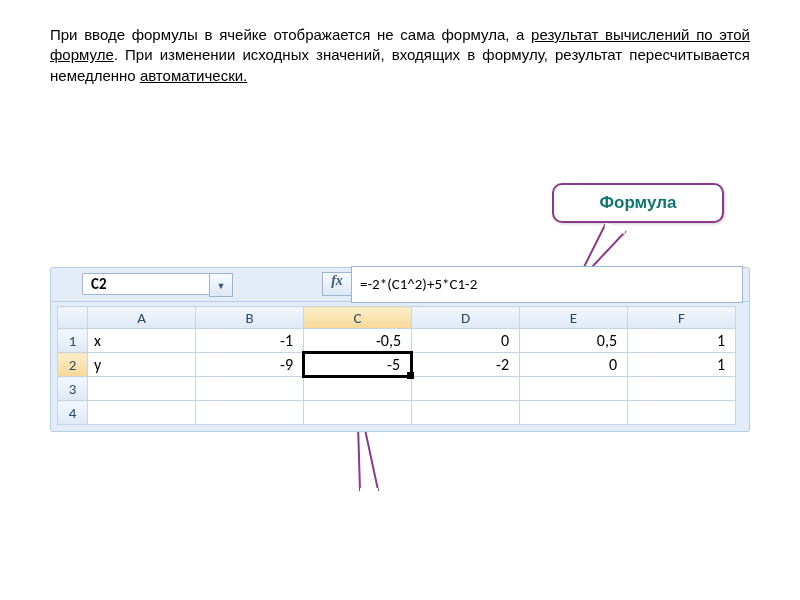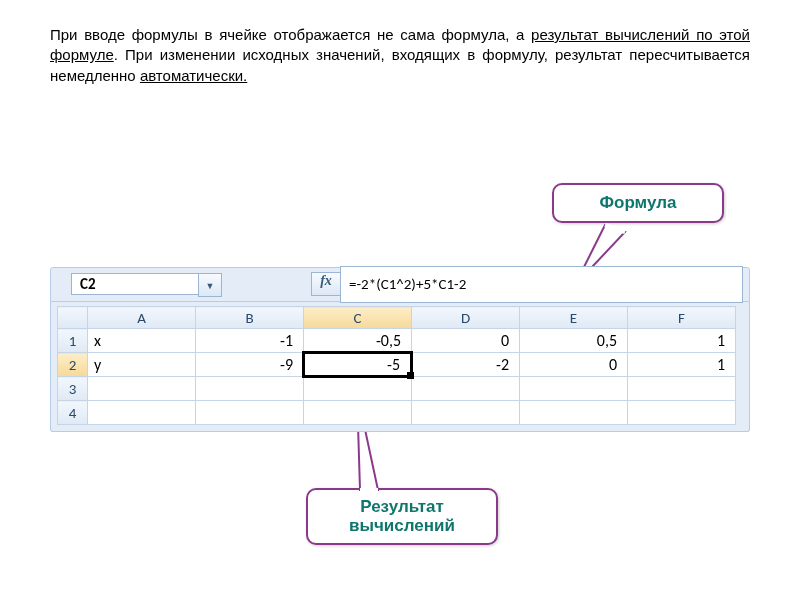--- a/index.html
+++ b/index.html
@@ -44,21 +44,21 @@
     padding: 4px 0 5px 0;
     border-radius: 3px 3px 0 0;
   }
   .fbar {
     display: flex;
     align-items: center;
     height: 24px;
     gap: 0;
   }
   .namebox {
-    margin-left: 20px;
+    margin-left: 31px;
     width: 130px;
     height: 22px;
     background: #fff;
     border: 1px solid #9bb6d3;
     display: flex;
     align-items: center;
     padding: 0 8px;
     font-family: "Calibri", Arial, sans-serif;
     font-size: 15px;
     font-weight: bold;
@@ -214,24 +214,20 @@
   </div>
 
   <div class="callout formula">
     <span>Формула</span>
   </div>
   <svg class="pointer" style="left:0;top:0" width="800" height="600">
     <path d="M605 225 L575 285 L625 232 Z" fill="#fff" stroke="#8b3a8b" stroke-width="2"></path>
     <path d="M605 225 L625 232" stroke="#fff" stroke-width="4"></path>
   </svg>
 
-  <div class="callout result">
-    <span>Результат</span><br>
-    <span>вычислений</span>
-  </div>
   <svg class="pointer" style="left:0;top:0" width="800" height="600">
     <path d="M360 490 L357 392 L378 490 Z" fill="#fff" stroke="#8b3a8b" stroke-width="2"></path>
     <path d="M360 490 L378 490" stroke="#fff" stroke-width="4"></path>
   </svg>
 
   <div class="excel">
 
     <div class="fbar-wrap">
       <div class="fbar">
         <div class="namebox">

